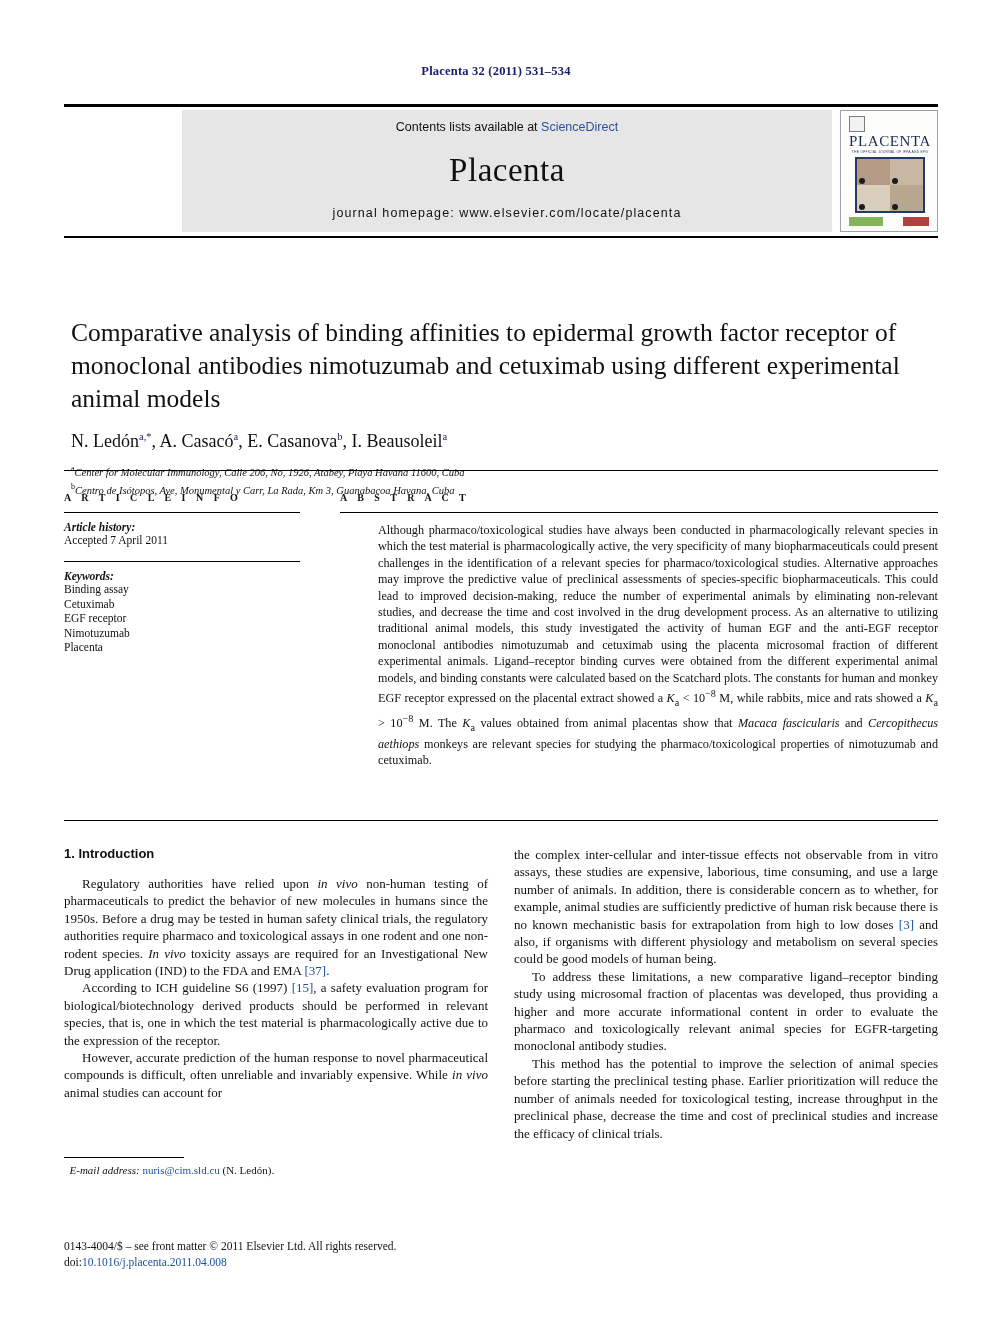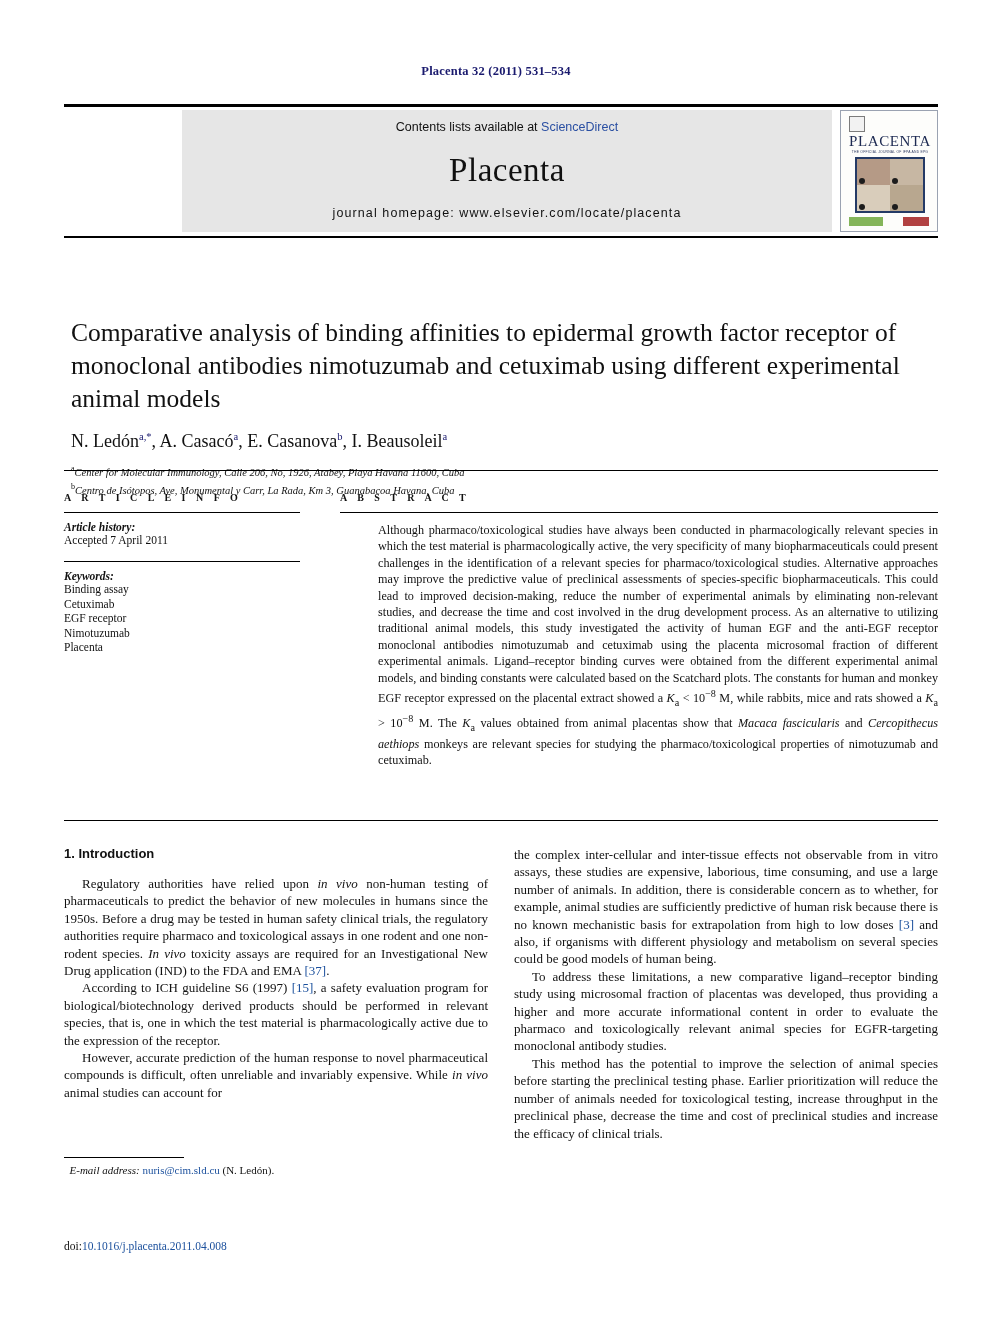--- a/index.html
+++ b/index.html
@@ -483,18 +483,19 @@
   <div class="footnote-rule"></div>
   <div class="footnote">
     <div>
       &nbsp;&nbsp;<span class="em-label">E-mail address:</span>
       <span class="link">nuris@cim.sld.cu</span>
       <span>(N. Ledón).</span>
     </div>
   </div>
 
   <div class="footer">
+    <div>0143-4004/$ – see front matter © 2011 Elsevier Ltd. All rights reserved.</div>
     <div>
       <span>doi:</span><span class="link">10.1016/j.placenta.2011.04.008</span>
     </div>
   </div>
 
 </div>
 
 </body></html>

